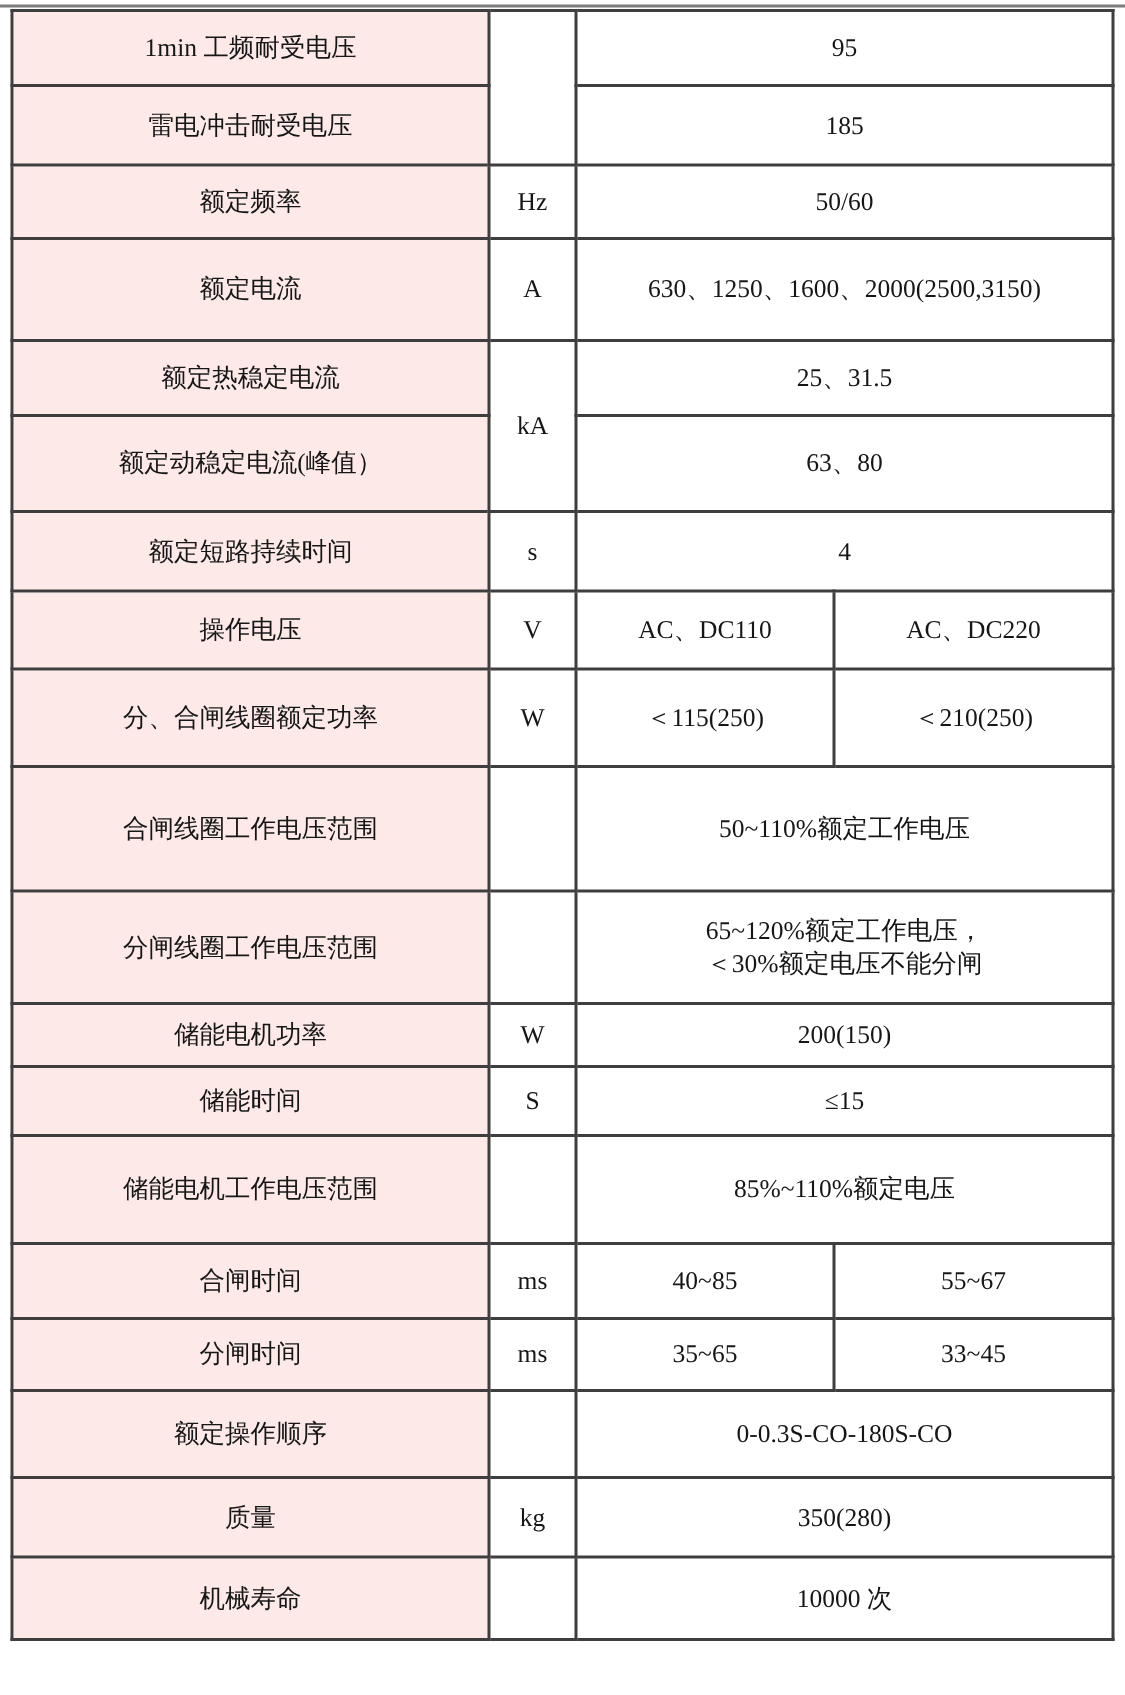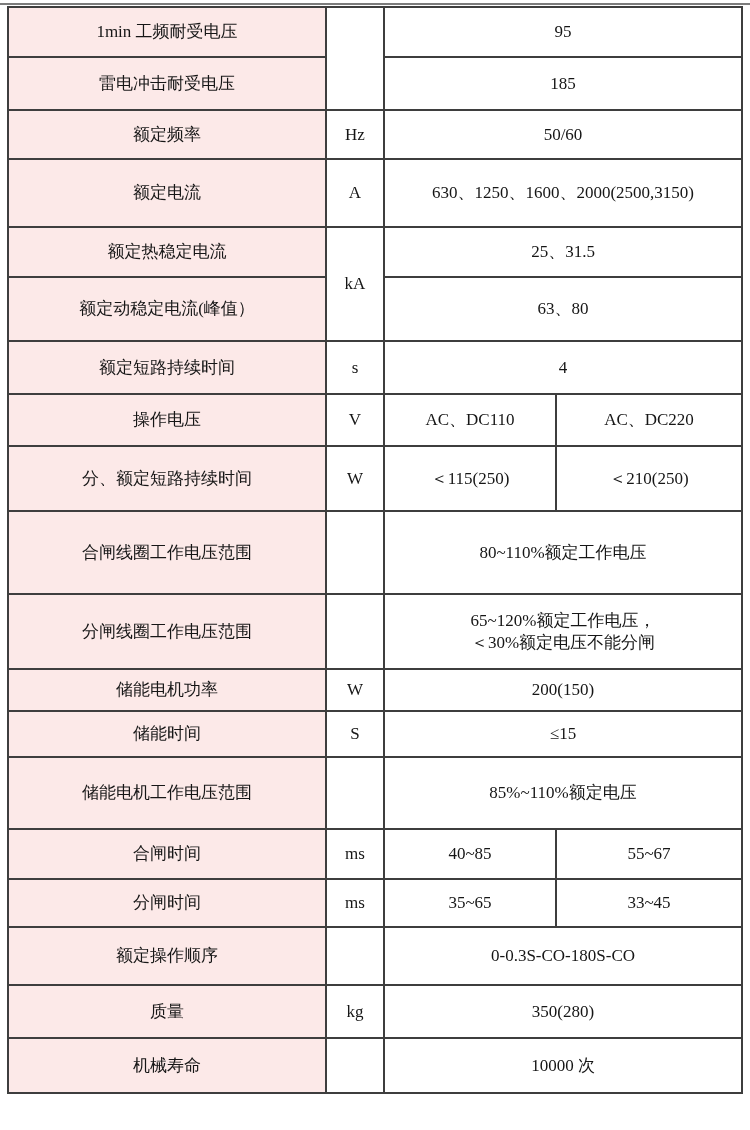--- a/index.html
+++ b/index.html
@@ -105,29 +105,29 @@
       <td class="unit-cell">s</td>
       <td class="value-cell" colspan="2">4</td>
     </tr>
     <tr style="height:52px">
       <td class="label-cell">操作电压</td>
       <td class="unit-cell">V</td>
       <td class="value-cell">AC、DC110</td>
       <td class="value-cell">AC、DC220</td>
     </tr>
     <tr style="height:65px">
-      <td class="label-cell">分、额定短路持续时间</td>
+      <td class="label-cell">分、合闸线圈额定功率</td>
       <td class="unit-cell">W</td>
       <td class="value-cell">＜115(250)</td>
       <td class="value-cell">＜210(250)</td>
     </tr>
     <tr style="height:83px">
       <td class="label-cell">合闸线圈工作电压范围</td>
       <td class="unit-cell"></td>
-      <td class="value-cell" colspan="2">80~110%额定工作电压</td>
+      <td class="value-cell" colspan="2">50~110%额定工作电压</td>
     </tr>
     <tr style="height:75px">
       <td class="label-cell">分闸线圈工作电压范围</td>
       <td class="unit-cell"></td>
       <td class="value-cell" colspan="2">
         <div class="stack">
           <div>65~120%额定工作电压，</div>
           <div>＜30%额定电压不能分闸</div>
         </div>
       </td>

